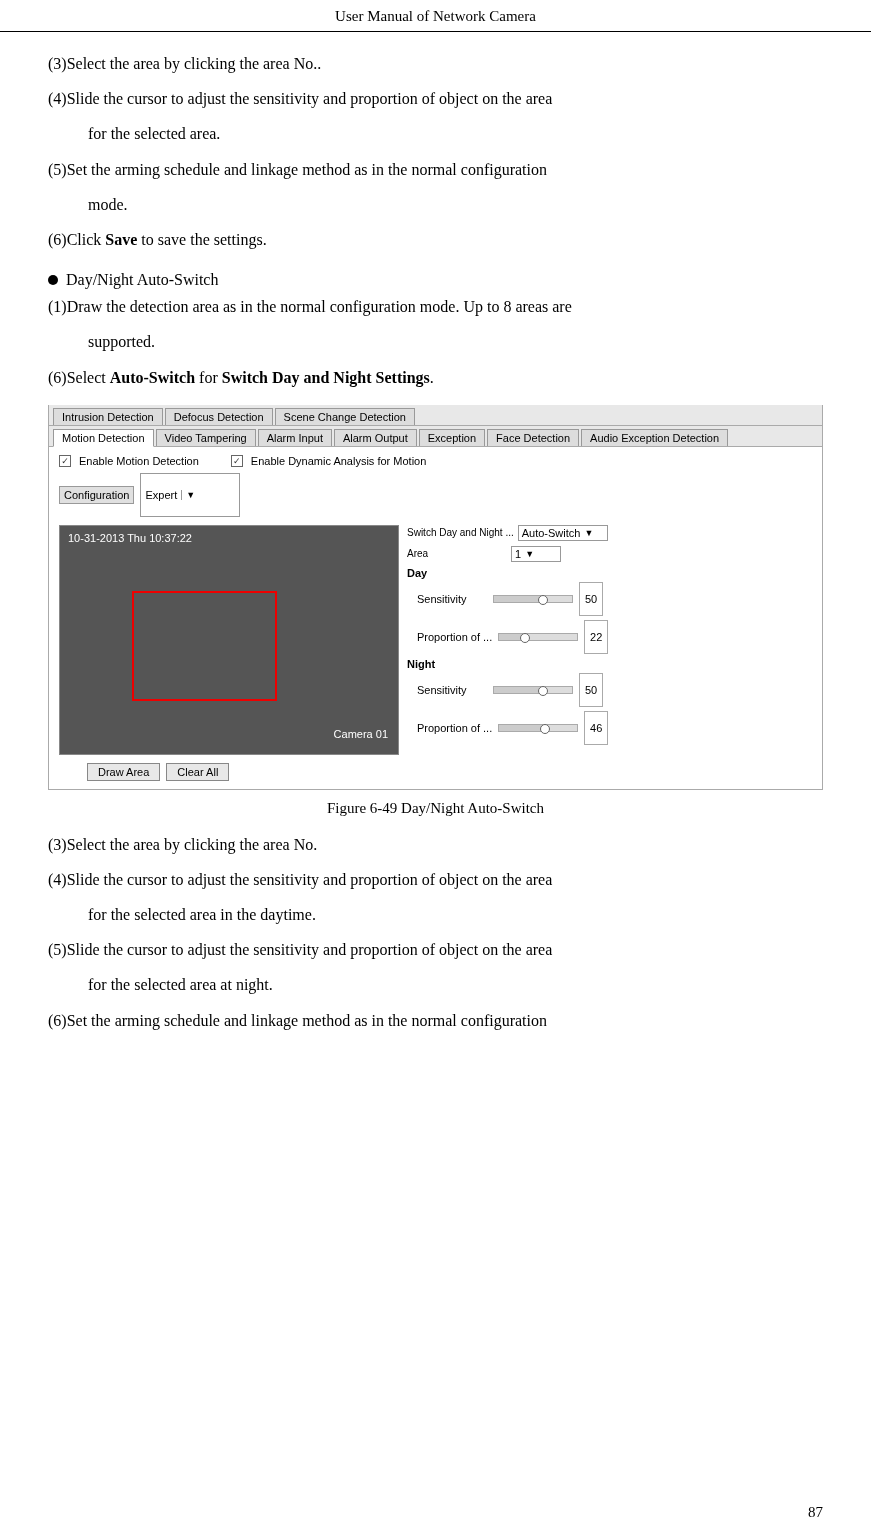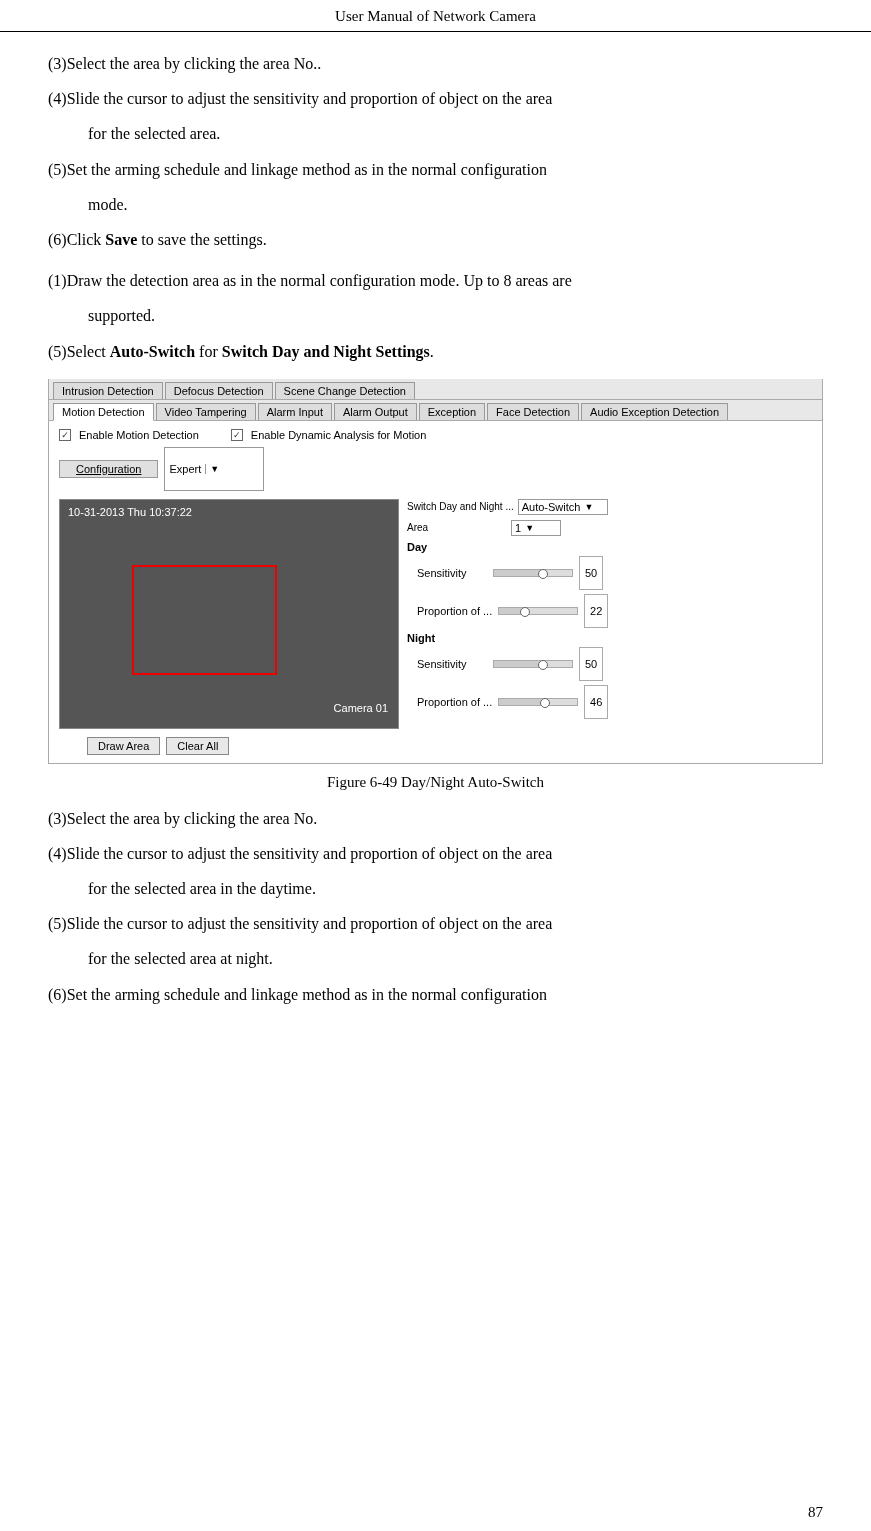--- a/index.html
+++ b/index.html
@@ -122,23 +122,22 @@
     }
     .ui-config-row {
       display: flex;
       align-items: center;
       margin-bottom: 8px;
       gap: 6px;
     }
     .ui-config-label {
       background: #e0e0e0;
       border: 1px solid #999;
-      padding: 2px 16px;
-      font-size: 11px;
-      text-decoration: underline;
+      padding: 2px 4px;
+      font-size: 11px;
     }
     .ui-select {
       border: 1px solid #999;
       background: #fff;
       padding: 15px 4px;
       font-size: 11px;
       display: flex;
       align-items: center;
       gap: 4px;
       min-width: 100px;
@@ -292,30 +291,34 @@
     </div>
     <div class="step-indent">
       <span>mode.</span>
     </div>
     <div class="step-line">
       <span>(6)Click </span><strong>Save</strong><span> to save the settings.</span>
     </div>
 
     <div style="margin: 14px 0 4px 0;"></div>
 
+    <div class="bullet-section">
+      <span class="bullet-dot"></span>
+      <span>Day/Night Auto-Switch</span>
+    </div>
 
 
     <div class="step-line">
       <span>(1)Draw the detection area as in the normal configuration mode. Up to 8 areas are</span>
     </div>
     <div class="step-indent">
       <span>supported.</span>
     </div>
     <div class="step-line">
-      <span>(5)Select </span><strong>Auto-Switch</strong><span> for </span><strong>Switch Day and Night Settings</strong><span>.</span>
+      <span>(6)Select </span><strong>Auto-Switch</strong><span> for </span><strong>Switch Day and Night Settings</strong><span>.</span>
     </div>
 
     <div class="ui-screenshot">
 
       <div class="ui-tabs" style="border-top:none; margin-top:-1px;">
         <div class="ui-tab">
           <span>Intrusion Detection</span>
         </div>
         <div class="ui-tab">
           <span>Defocus Detection</span>

